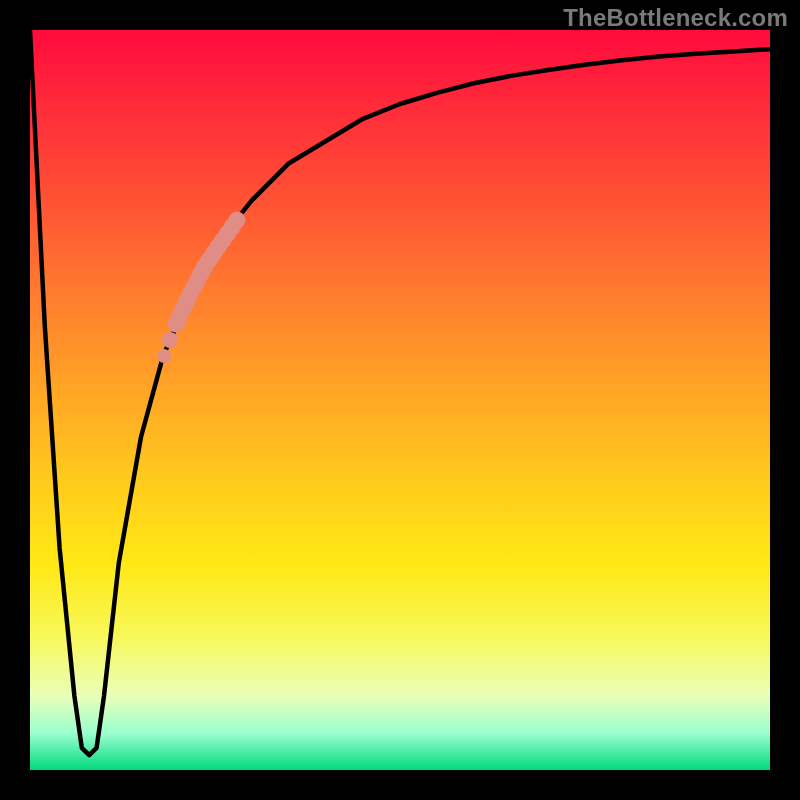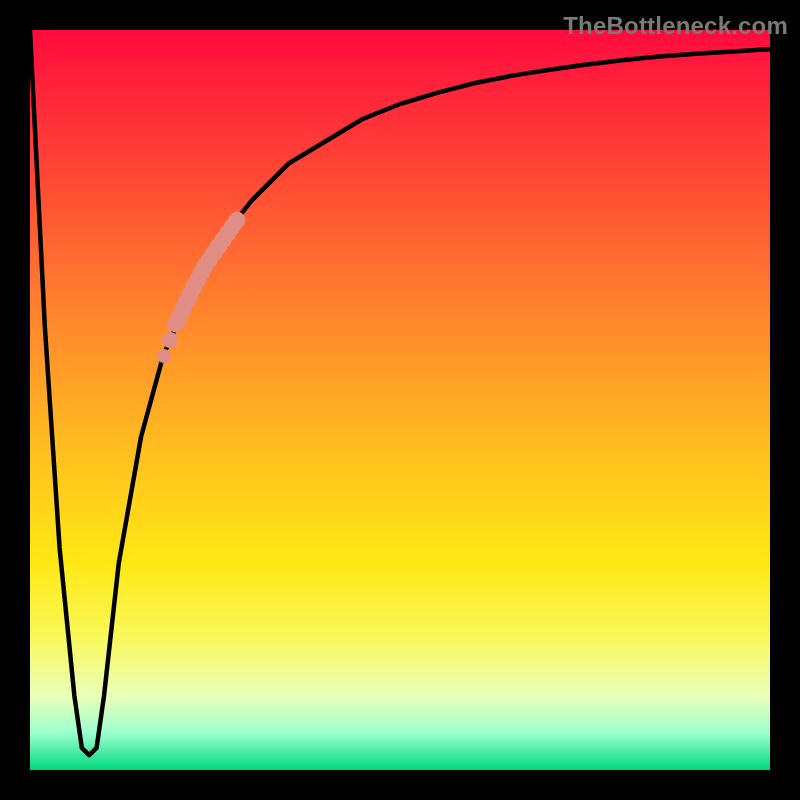--- a/index.html
+++ b/index.html
@@ -5,21 +5,21 @@
   * { margin: 0; padding: 0; box-sizing: border-box; }
   html, body { width: 800px; height: 800px; overflow: hidden; background: #fff; }
   .container {
     position: relative;
     width: 800px;
     height: 800px;
     background: #000;
   }
   .watermark {
     position: absolute;
-    top: 12px;
+    top: 4px;
     right: 12px;
     font-family: Arial, Helvetica, sans-serif;
     font-size: 24px;
     font-weight: 600;
     color: #7a7a7a;
     letter-spacing: 0.2px;
     z-index: 10;
   }
   .plot {
     position: absolute;

